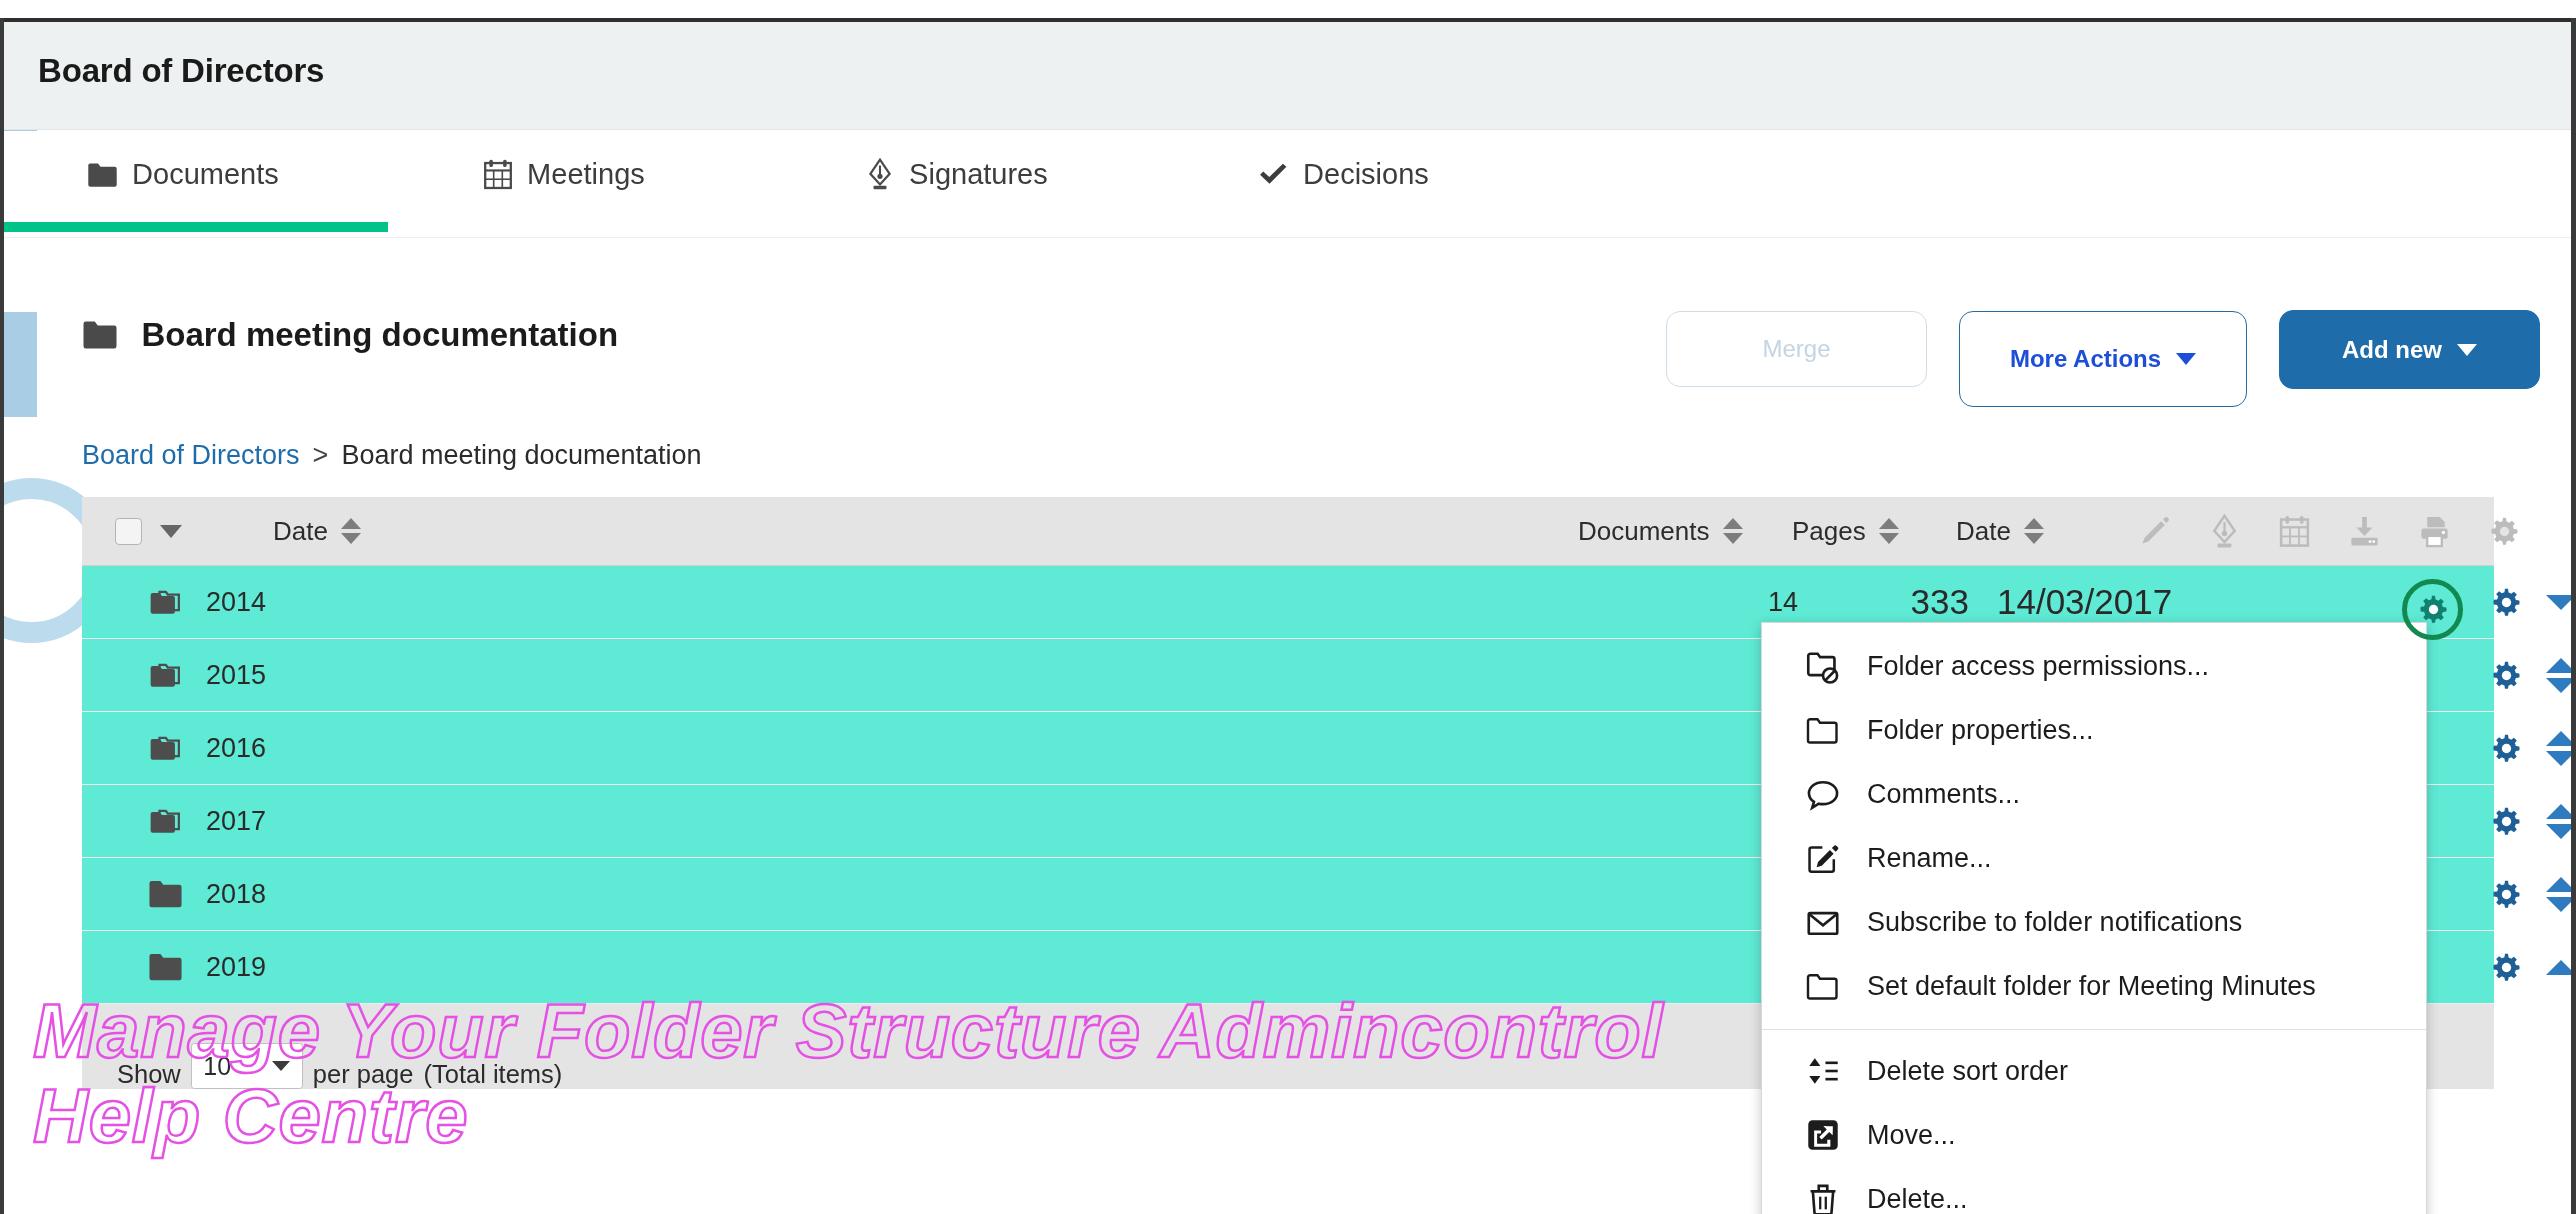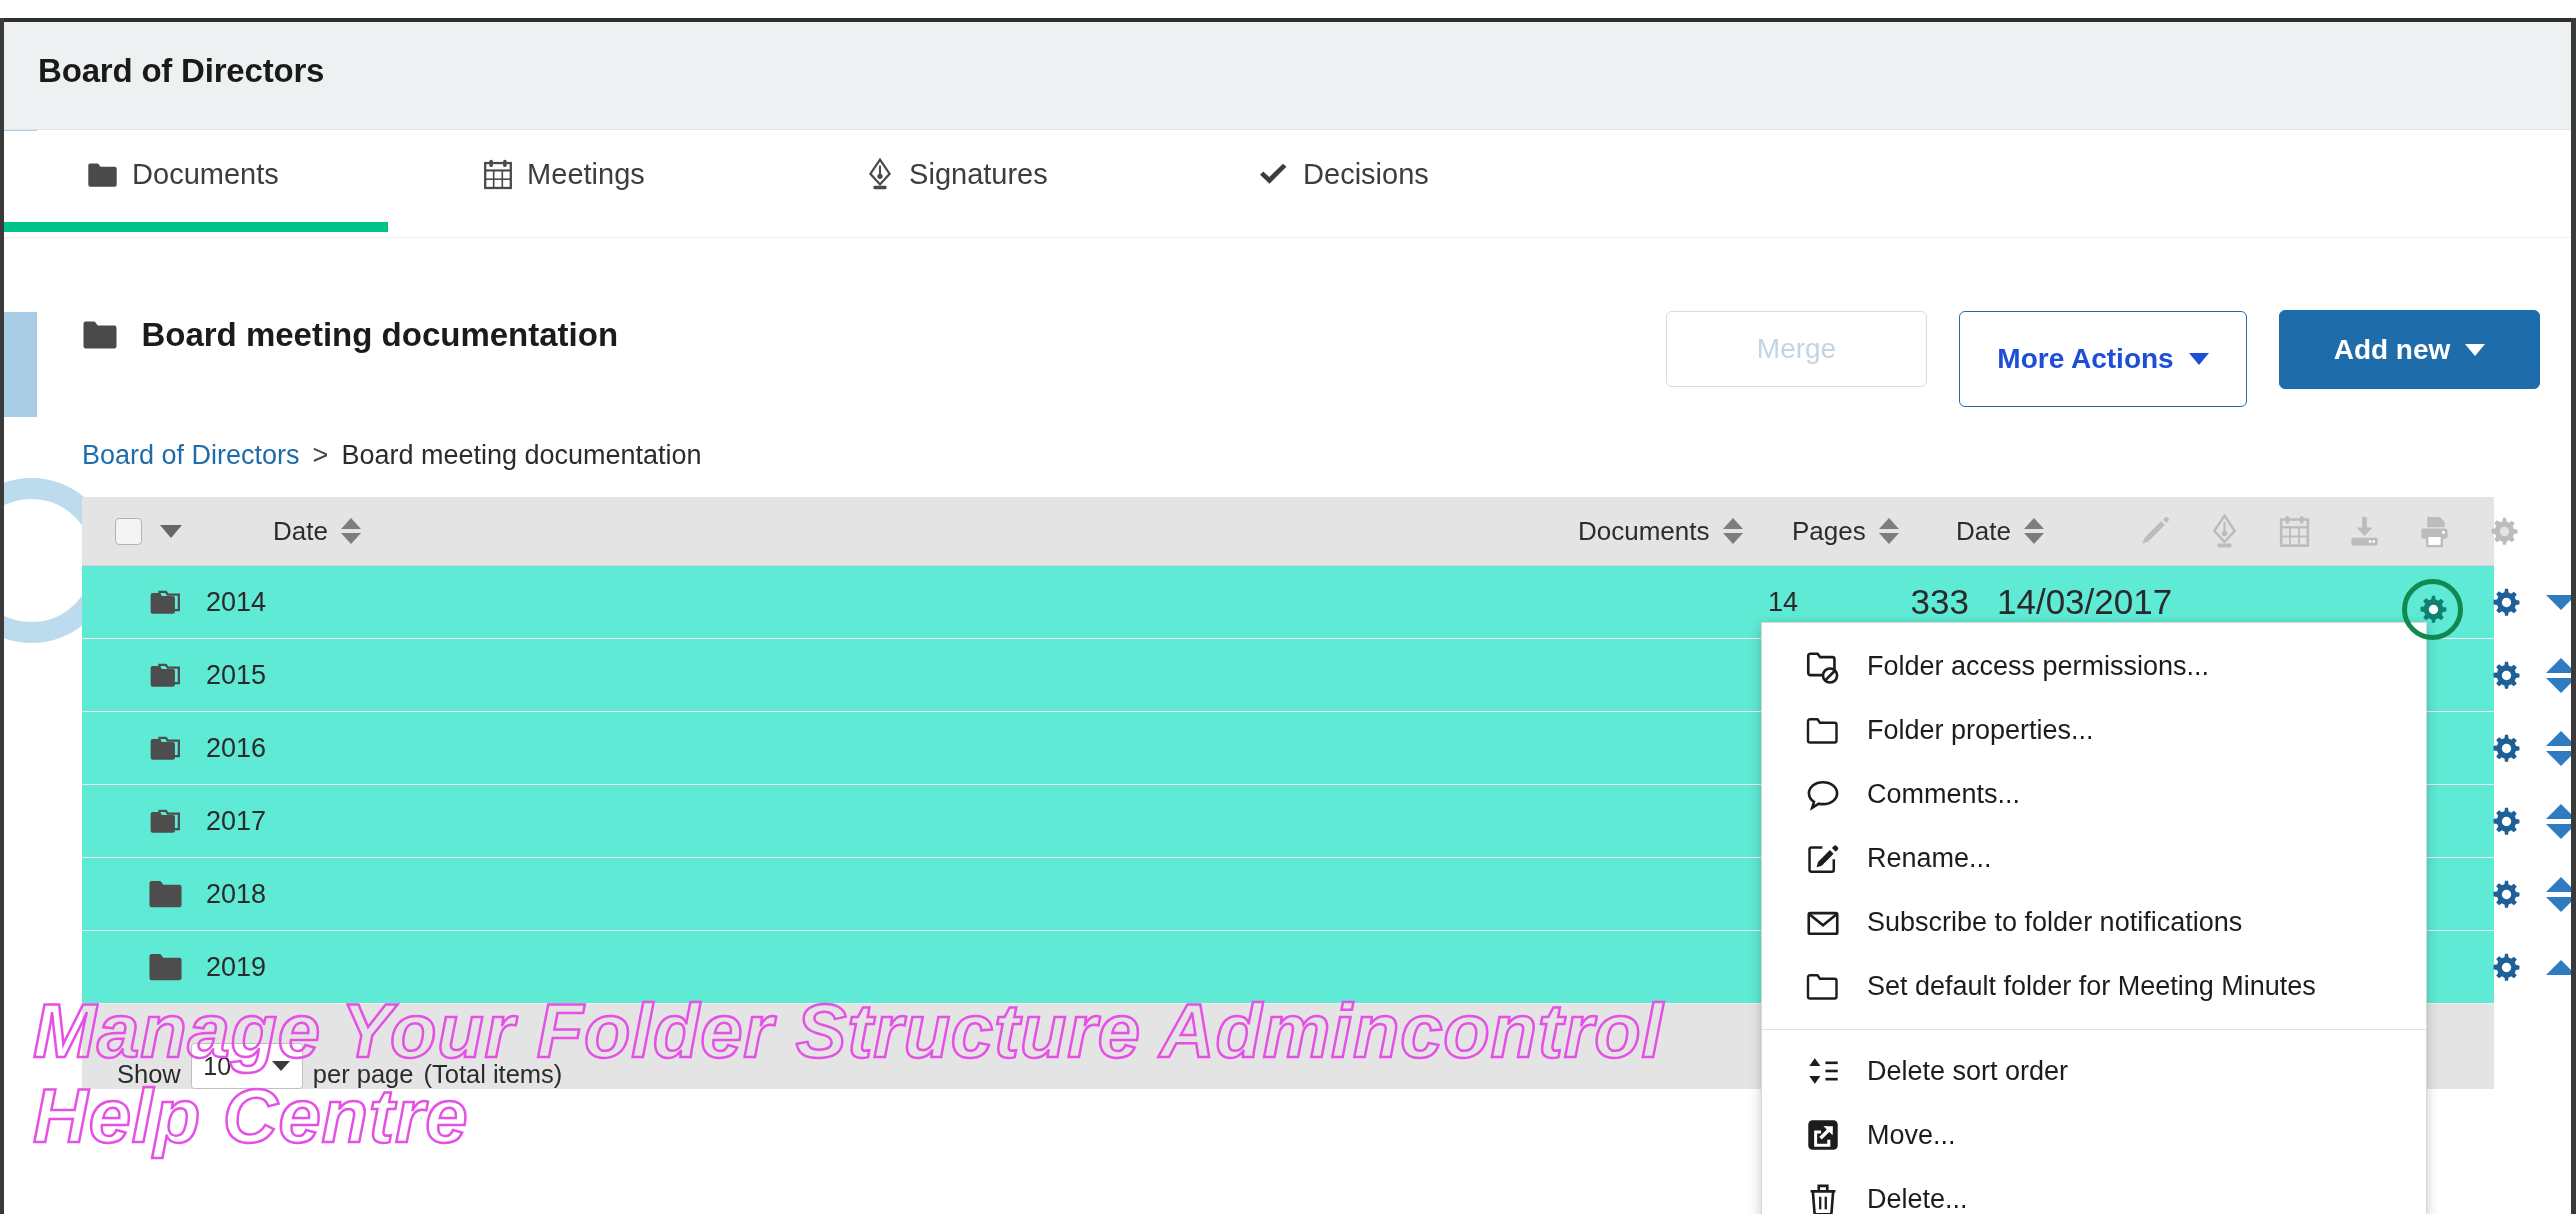--- a/index.html
+++ b/index.html
@@ -56,21 +56,21 @@
 
   
   .folder-head{position:absolute;left:82px;top:298px;display:flex;align-items:center;gap:21.4px;}
   .folder-head .fh-icon{width:38px;height:31px;display:inline-flex;align-items:center;}
   .folder-head .fh-text{font-size:33px;font-weight:bold;color:#1b1b1b;}
 
   
   .btn{
     position:absolute;box-sizing:border-box;
     display:flex;align-items:center;justify-content:center;gap:15px;
-    font-size:28px;border-radius:6px;cursor:pointer;white-space:nowrap;
+    font-size:24px;border-radius:14px;cursor:pointer;white-space:nowrap;
   }
   .btn-merge{
     left:1666px;top:293px;width:261px;height:76px;
     background:#fff;border:1.6px solid #cfdde8;color:#c3d4e2;cursor:default;
   }
   .btn-more{
     left:1959px;top:293px;width:288px;height:96px;
     background:#fff;border:1.6px solid #1f6cab;color:#1d4ed8;font-weight:bold;
   }
   .btn-add{

